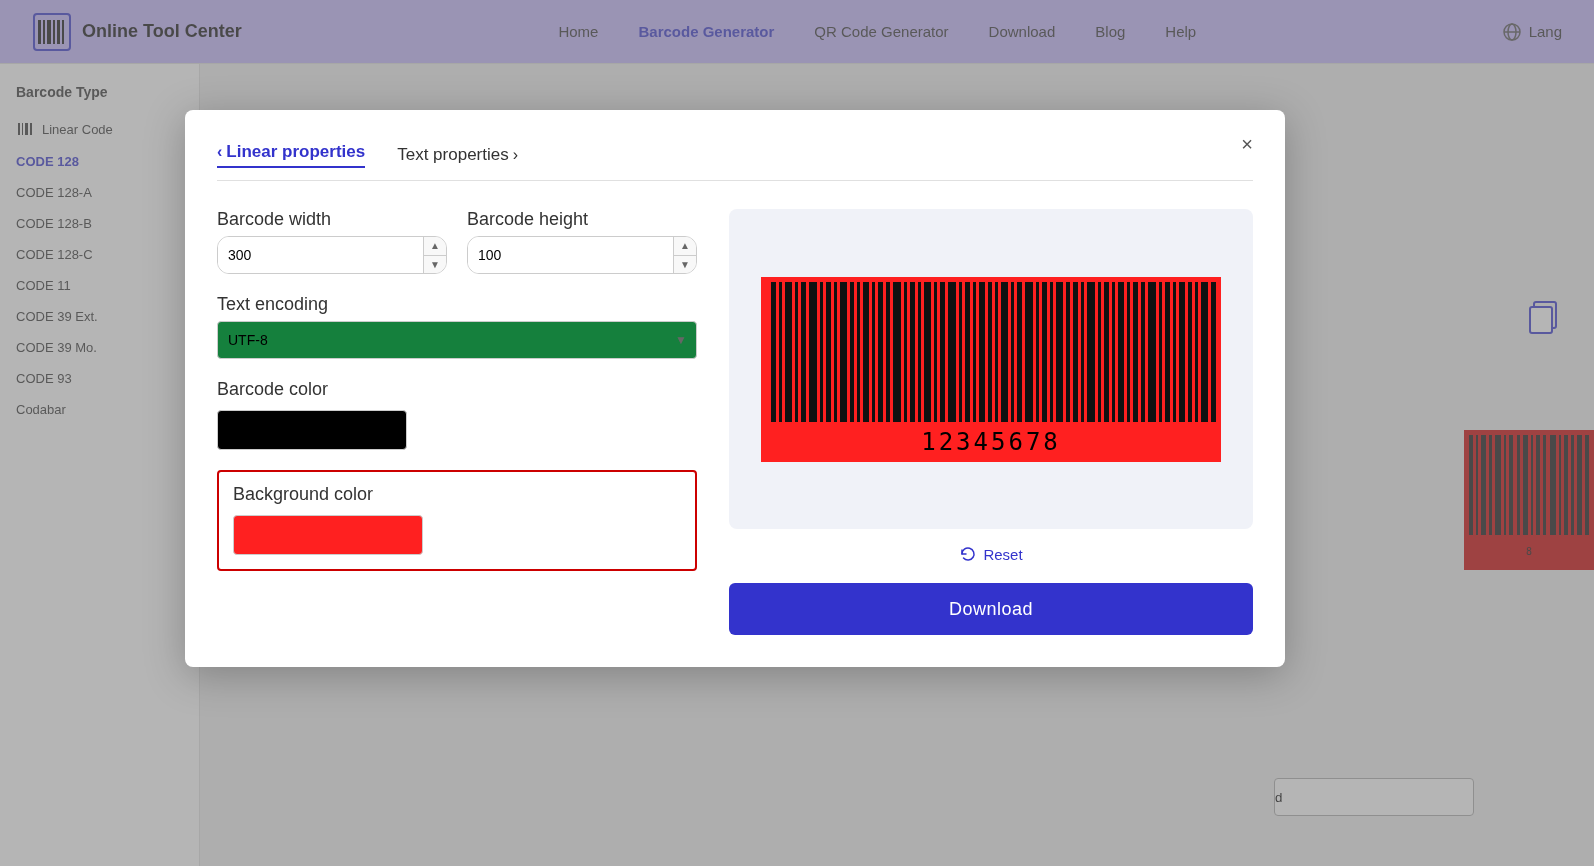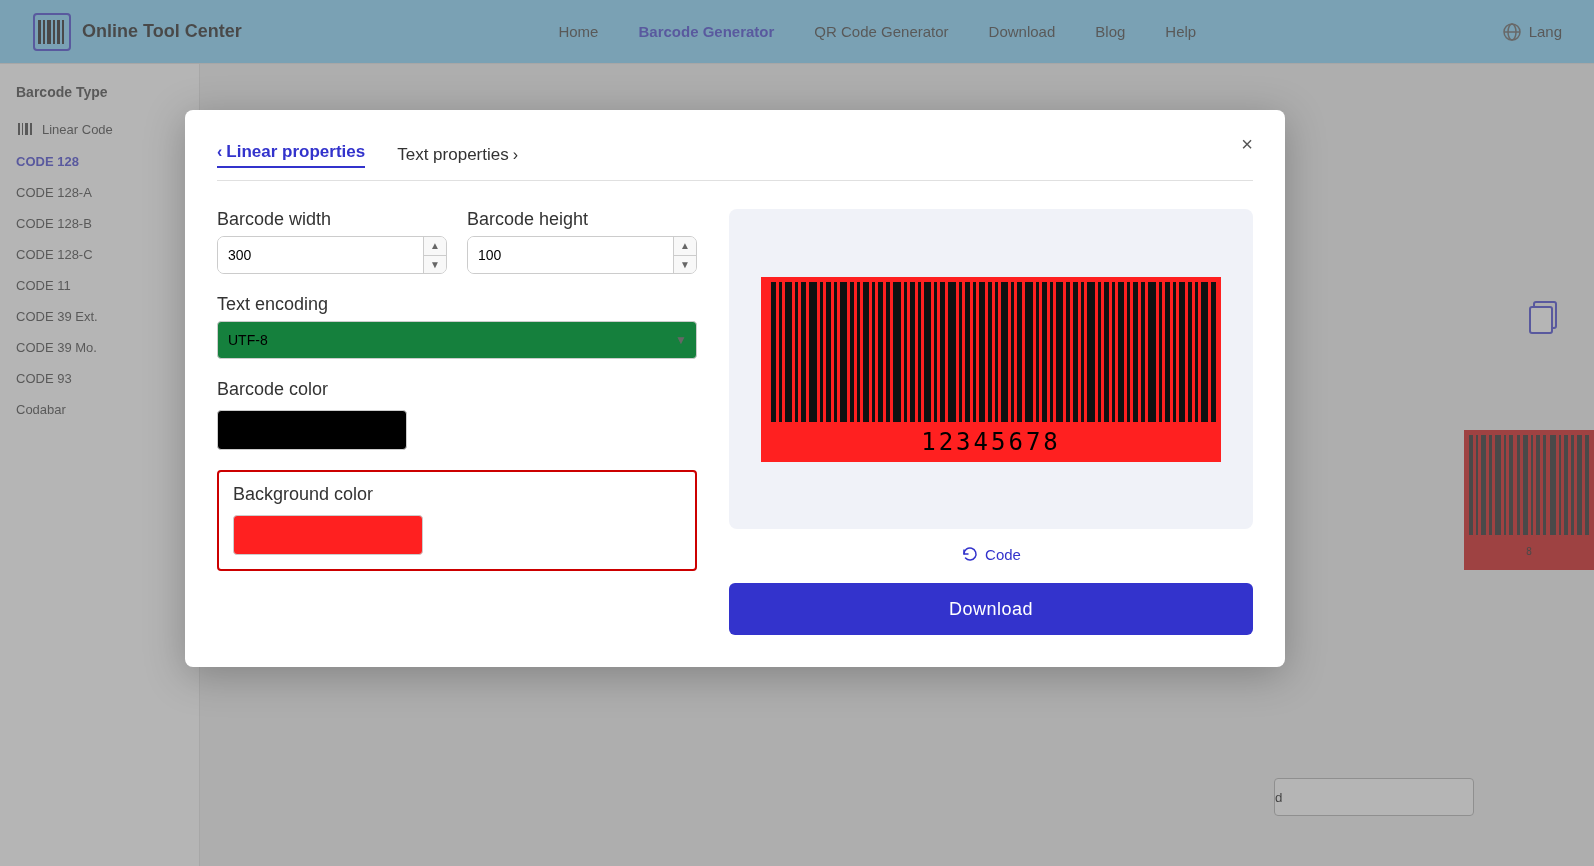--- a/index.html
+++ b/index.html
@@ -17,21 +17,21 @@
       position: absolute;
       top: 0; left: 0; right: 0; bottom: 0;
       background: #f0f0f0;
     }
 
     
     .header {
       position: absolute;
       top: 0; left: 0; right: 0;
       height: 64px;
-      background: #7dd3fc;
+      background: #c4b5fd;
       display: flex;
       align-items: center;
       padding: 0 32px;
       border-bottom: 1px solid #e0e0e0;
       gap: 48px;
       z-index: 1;
     }
     .logo-area {
       display: flex;
       align-items: center;
@@ -192,21 +192,21 @@
     }
     .form-label {
       font-size: 18px;
       color: #333;
       font-weight: 400;
     }
     .input-with-stepper {
       display: flex;
       align-items: center;
       border: 1px solid #ccc;
-      border-radius: 7px;
+      border-radius: 12px;
       overflow: hidden;
       height: 38px;
     }
     .input-with-stepper input {
       flex: 1;
       border: none;
       outline: none;
       padding: 0 10px;
       font-size: 14px;
       height: 100%;
@@ -598,19 +598,19 @@
             <text x="230" y="173" text-anchor="middle" font-size="24" fill="#000" font-family="monospace" letter-spacing="3">12345678</text>
           </svg>
         </div>
       </div>
 
       <button class="reset-btn">
         <svg width="18" height="18" viewBox="0 0 18 18" fill="none">
           <path d="M3 9a6 6 0 1 1 1.5 4" stroke="#3333cc" stroke-width="1.5" fill="none" stroke-linecap="round"></path>
           <polyline points="3,5 3,9 7,9" stroke="#3333cc" stroke-width="1.5" fill="none" stroke-linecap="round" stroke-linejoin="round"></polyline>
         </svg>
-        <span>Code</span>
+        <span>Reset</span>
       </button>
 
       <button class="download-btn">Download</button>
     </div>
   </div>
 </div>
 
 </body></html>

